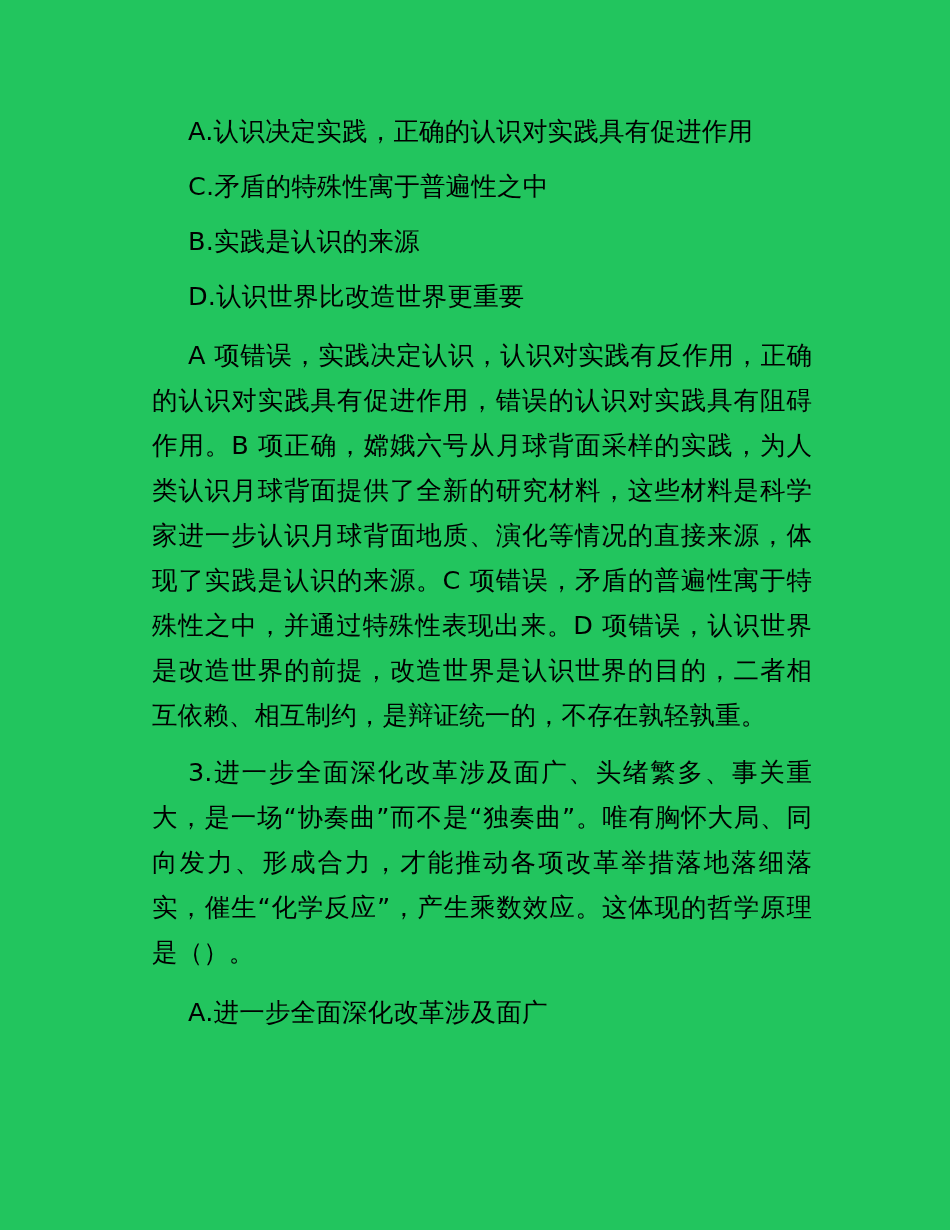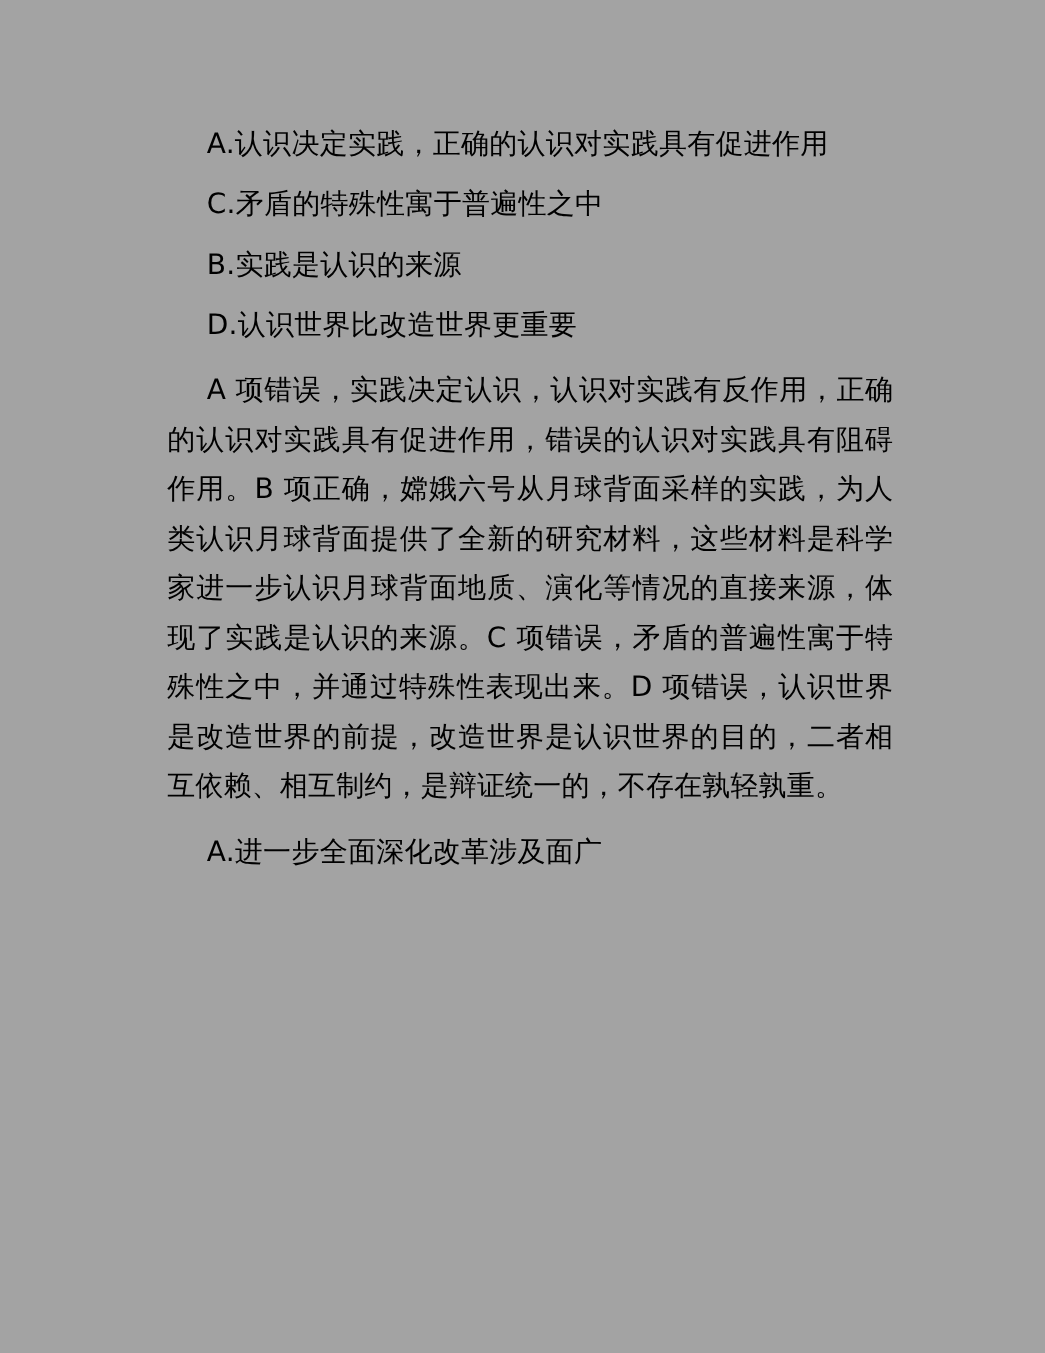--- a/index.html
+++ b/index.html
@@ -13,21 +13,21 @@
     height: 1230px;
     font-family: "DejaVu Sans", "Liberation Sans", sans-serif;
     color: #000000;
     -webkit-font-smoothing: antialiased;
   }
 
   .page {
     position: relative;
     width: 950px;
     height: 1230px;
-    background: #a3a3a3;
+    background: #22c55e;
     box-sizing: border-box;
     padding: 0;
     overflow: hidden;
   }
 
   
   .content {
     position: absolute;
     left: 152px;
     top: 104px;
@@ -74,17 +74,18 @@
   <div class="content">
 
     <div class="line">A.认识决定实践，正确的认识对实践具有促进作用</div>
     <div class="line">C.矛盾的特殊性寓于普遍性之中</div>
     <div class="line">B.实践是认识的来源</div>
     <div class="line">D.认识世界比改造世界更重要</div>
 
 
     <p class="para para-analysis">A 项错误，实践决定认识，认识对实践有反作用，正确的认识对实践具有促进作用，错误的认识对实践具有阻碍作用。B 项正确，嫦娥六号从月球背面采样的实践，为人类认识月球背面提供了全新的研究材料，这些材料是科学家进一步认识月球背面地质、演化等情况的直接来源，体现了实践是认识的来源。C 项错误，矛盾的普遍性寓于特殊性之中，并通过特殊性表现出来。D 项错误，认识世界是改造世界的前提，改造世界是认识世界的目的，二者相互依赖、相互制约，是辩证统一的，不存在孰轻孰重。</p>
 
+    <p class="para para-question">3.进一步全面深化改革涉及面广、头绪繁多、事关重大，是一场“协奏曲”而不是“独奏曲”。唯有胸怀大局、同向发力、形成合力，才能推动各项改革举措落地落细落实，催生“化学反应”，产生乘数效应。这体现的哲学原理是（）。</p>
 
     <div class="line gap-after-question">A.进一步全面深化改革涉及面广</div>
 
   </div>
 </div>
 
 </body></html>

